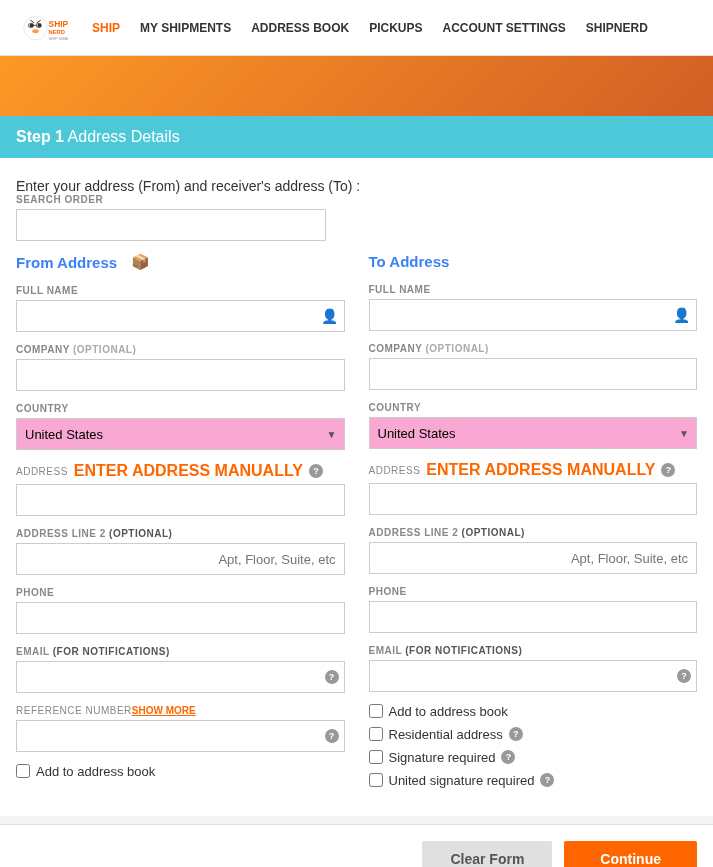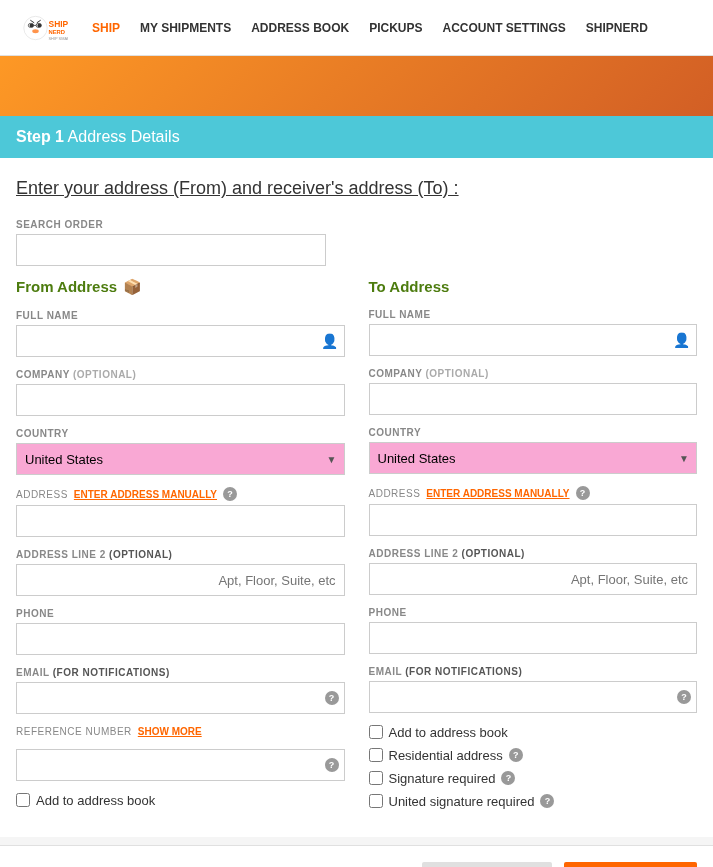--- a/index.html
+++ b/index.html
@@ -57,24 +57,23 @@
       font-size: 16px;
     }
     .step-header strong { font-weight: 700; }
 
     
     .main-content {
       background: #fff;
       padding: 20px 16px;
     }
     .page-instruction {
-      font-size: 18px;
-      margin-bottom: 20px;
+      font-size: 14px;
+      margin-bottom: 0;
       color: #333;
-      text-decoration: underline;
     }
 
     
     .search-section { margin-bottom: 20px; }
     .field-label {
       font-size: 10px;
       font-weight: 600;
       color: #888;
       text-transform: uppercase;
       letter-spacing: 0.5px;
@@ -113,25 +112,25 @@
     .address-columns {
       display: flex;
       gap: 24px;
     }
     .address-col {
       flex: 1;
     }
     .section-title {
       font-size: 15px;
       font-weight: 700;
-      color: #4d7c0f;
+      color: #3b82f6;
       margin-bottom: 14px;
       display: flex;
-      align-items: flex-start;
-      gap: 6px;
+      align-items: center;
+      gap: 14px;
     }
 
     .form-group { margin-bottom: 12px; }
 
     .input-with-icon {
       position: relative;
     }
     .input-with-icon .text-input { padding-right: 28px; }
     .input-icon {
       position: absolute;
@@ -170,24 +169,23 @@
     }
 
     
     .address-label-row {
       display: flex;
       align-items: center;
       gap: 6px;
       margin-bottom: 4px;
     }
     .enter-manually-link {
-      font-size: 10px;
+      font-size: 16px;
       font-weight: 700;
       color: #ff6600;
-      text-decoration: underline;
       cursor: pointer;
       text-transform: uppercase;
     }
     .help-icon {
       display: inline-flex;
       align-items: center;
       justify-content: center;
       width: 14px;
       height: 14px;
       border-radius: 50%;
@@ -250,22 +248,21 @@
       padding: 10px 36px;
       font-size: 14px;
       font-weight: 700;
       cursor: pointer;
       border-radius: 2px;
     }
     
     .ref-label-row {
       display: flex;
       align-items: center;
-      gap: 6px;
-      margin-bottom: 12px;
+      margin-bottom: 4px;
     }
   </style>
 </head>
 <body>
 
 <nav class="navbar">
   <div class="logo-area">
     <svg class="logo-icon" viewBox="0 0 80 56" xmlns="http://www.w3.org/2000/svg">
 
       <circle cx="30" cy="28" r="18" fill="#fff" stroke="#ddd" stroke-width="1"></circle>

